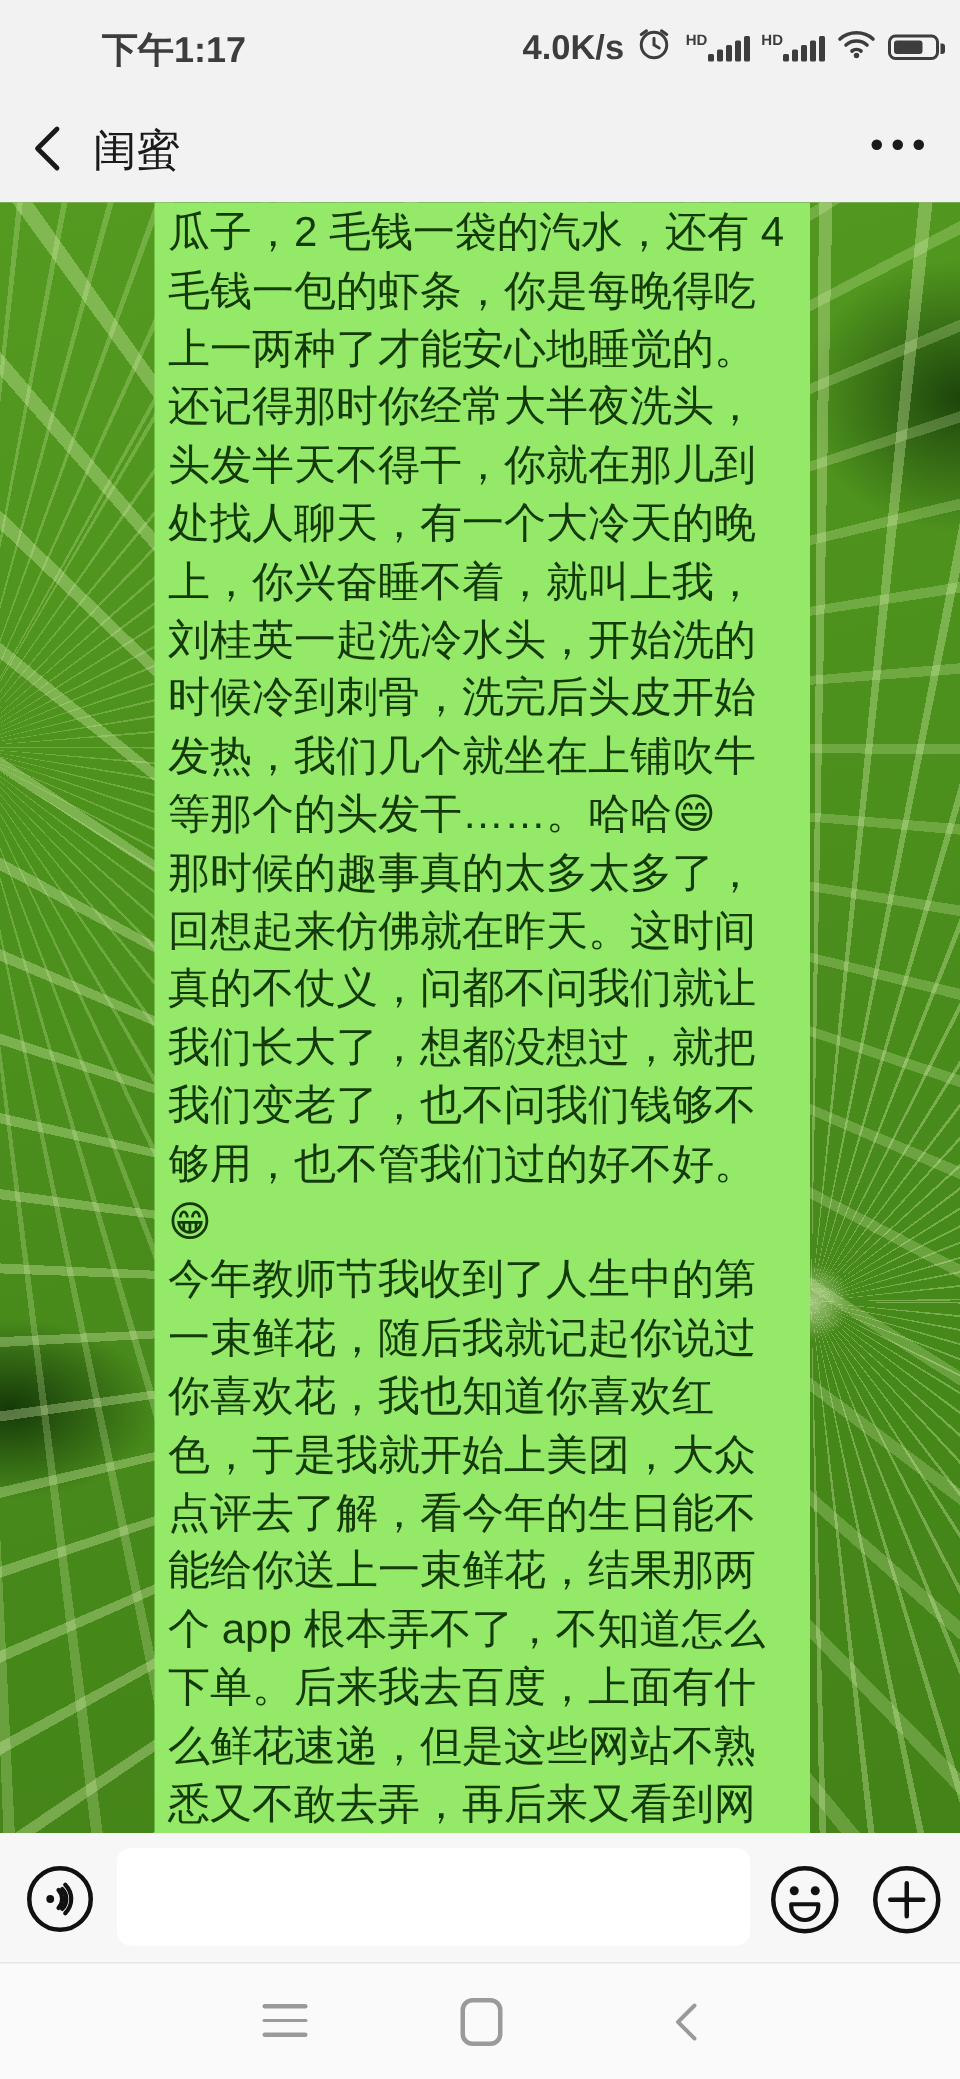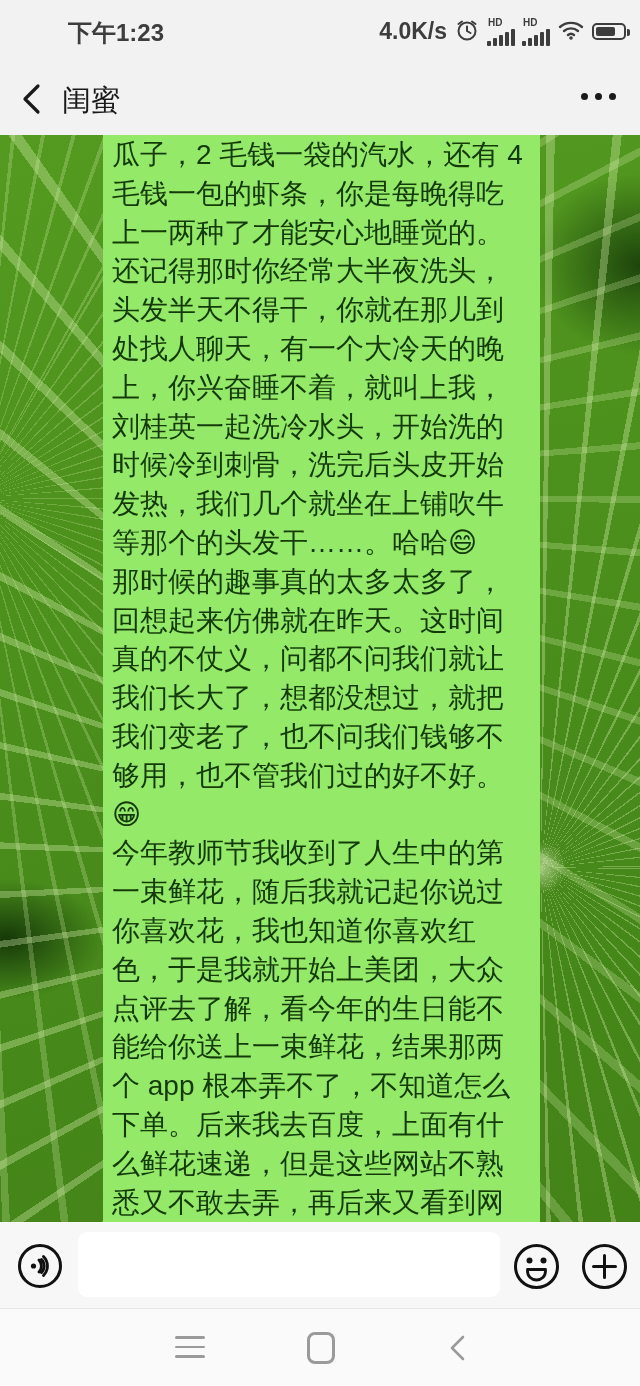--- a/index.html
+++ b/index.html
@@ -22,21 +22,21 @@
   }
   .status-time {
     position: absolute; left: 68px; top: 17px;
     font-size: 24px; font-weight: 600; color: #3d3d3d;
   }
   .status-right {
     position: absolute; right: 14px; top: 0; height: 63px;
     display: flex; align-items: center; gap: 7px;
   }
   .net-speed { font-size: 23px; font-weight: 600; color: #3d3d3d; }
-  .sig { display: flex; flex-direction: column; align-items: flex-start; line-height: 1; }
+  .sig { display: flex; flex-direction: row; align-items: flex-start; line-height: 1; }
   .sig .hd { font-size: 10px; font-weight: 700; color: #3d3d3d; margin-left: 1px; }
   .sig .bars { display: flex; align-items: flex-end; gap: 2px; margin-top: 1px; }
   .sig .bars i { display: block; width: 4px; background: #3d3d3d; border-radius: 1px; }
   .sig .bars i:nth-child(1){height:5px}
   .sig .bars i:nth-child(2){height:8px}
   .sig .bars i:nth-child(3){height:11px}
   .sig .bars i:nth-child(4){height:14px}
   .sig .bars i:nth-child(5){height:17px}
   .battery { position: relative; width: 34px; height: 17px; border: 2.5px solid #3d3d3d; border-radius: 5px; }
   .battery .fill { position: absolute; left: 2px; top: 2px; bottom: 2px; width: 62%; background: #3d3d3d; border-radius: 2px; }
@@ -109,21 +109,21 @@
   .an-back { position: absolute; left: 447px; top: 25px; width: 20px; height: 28px; cursor: pointer; }
 
   svg .stroke { fill: none; stroke: #3d3d3d; stroke-width: 2; stroke-linecap: round; }
 </style>
 </head>
 <body>
 
 <div class="phone">
 
   <div class="status-bar">
-    <span class="status-time">下午1:23</span>
+    <span class="status-time">下午1:17</span>
     <div class="status-right">
       <span class="net-speed">4.0K/s</span>
       <span>
         <svg width="26" height="26" viewBox="0 0 26 26">
           <circle class="stroke" cx="13" cy="14" r="8.5"></circle>
           <path class="stroke" d="M13 9.5 V14 L16.5 16"></path>
           <path class="stroke" d="M4.5 7 L8 4.5 M21.5 7 L18 4.5"></path>
         </svg>
       </span>
       <span class="sig">

